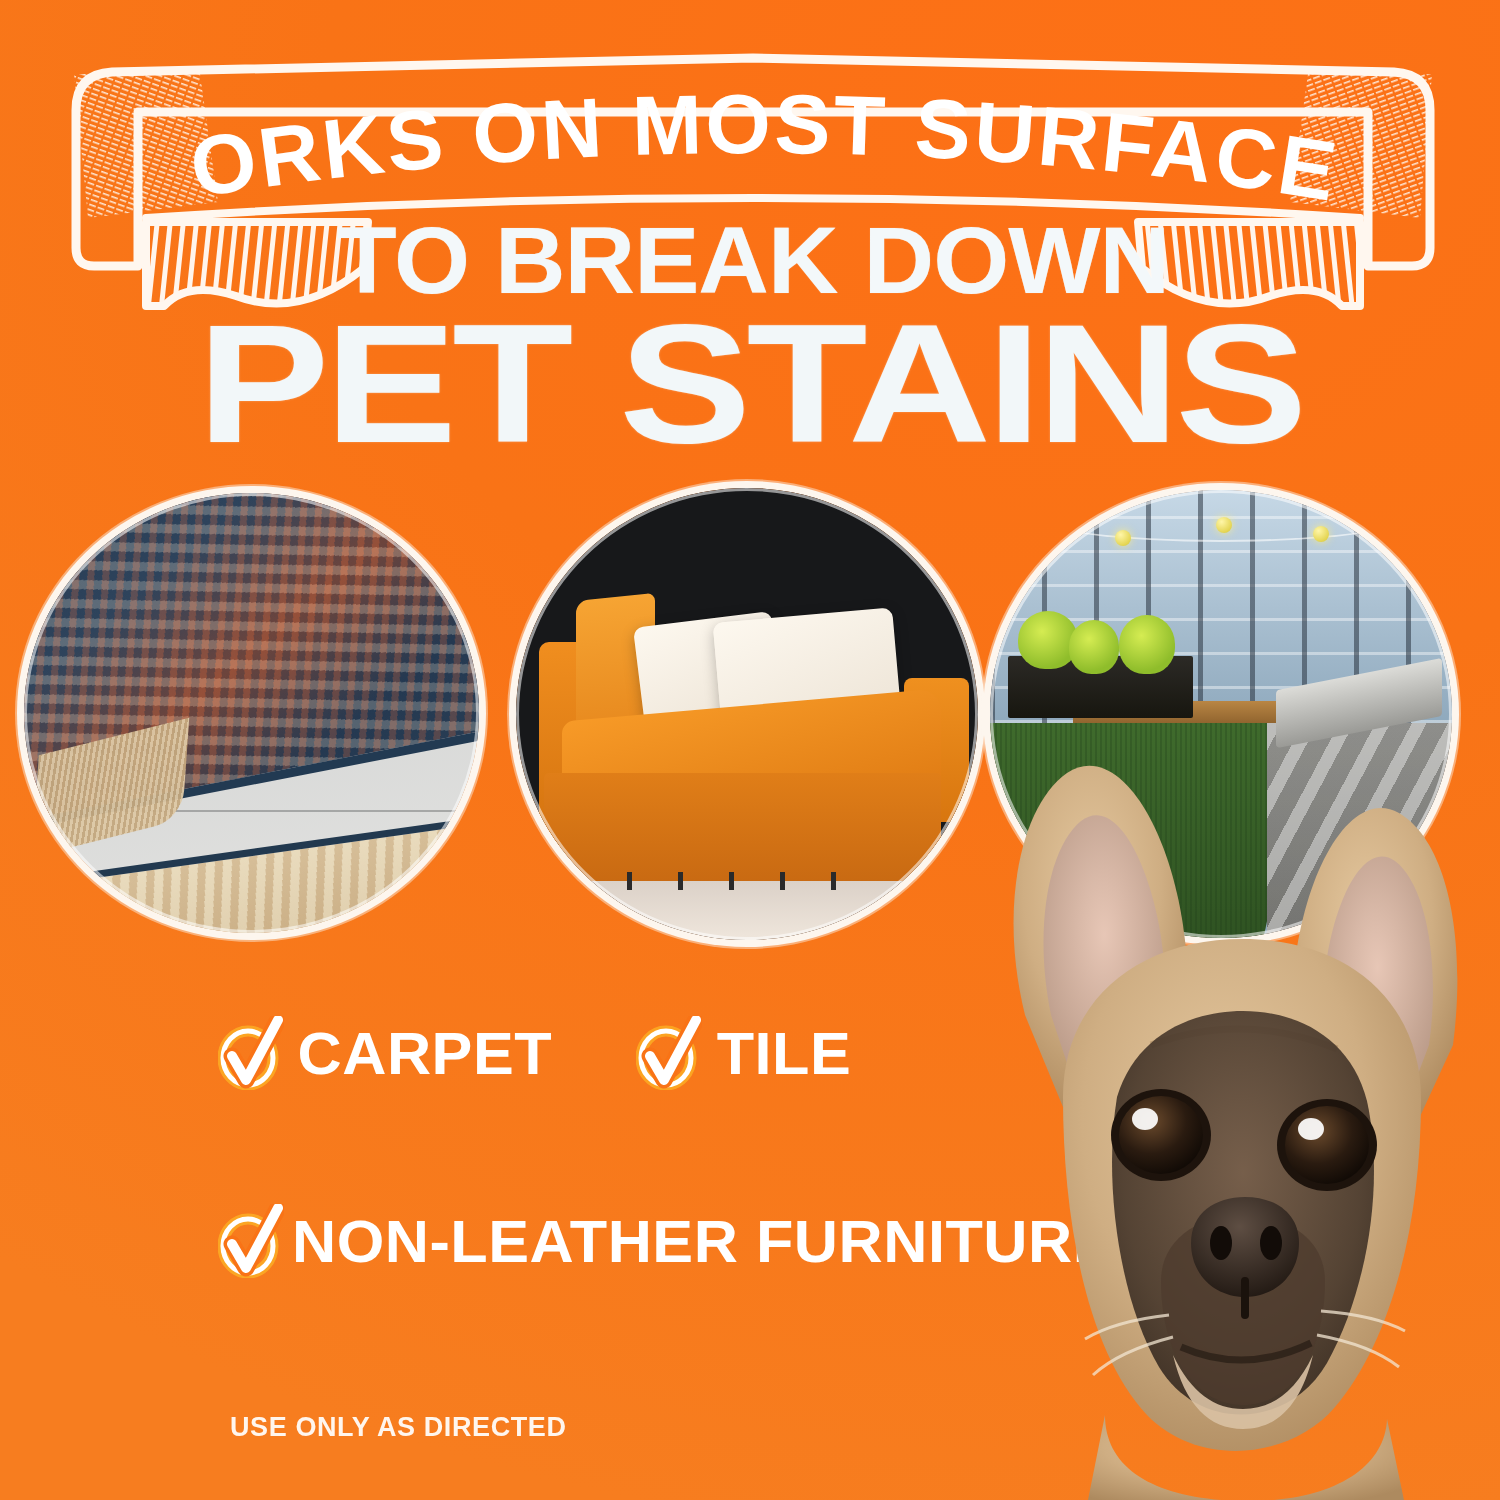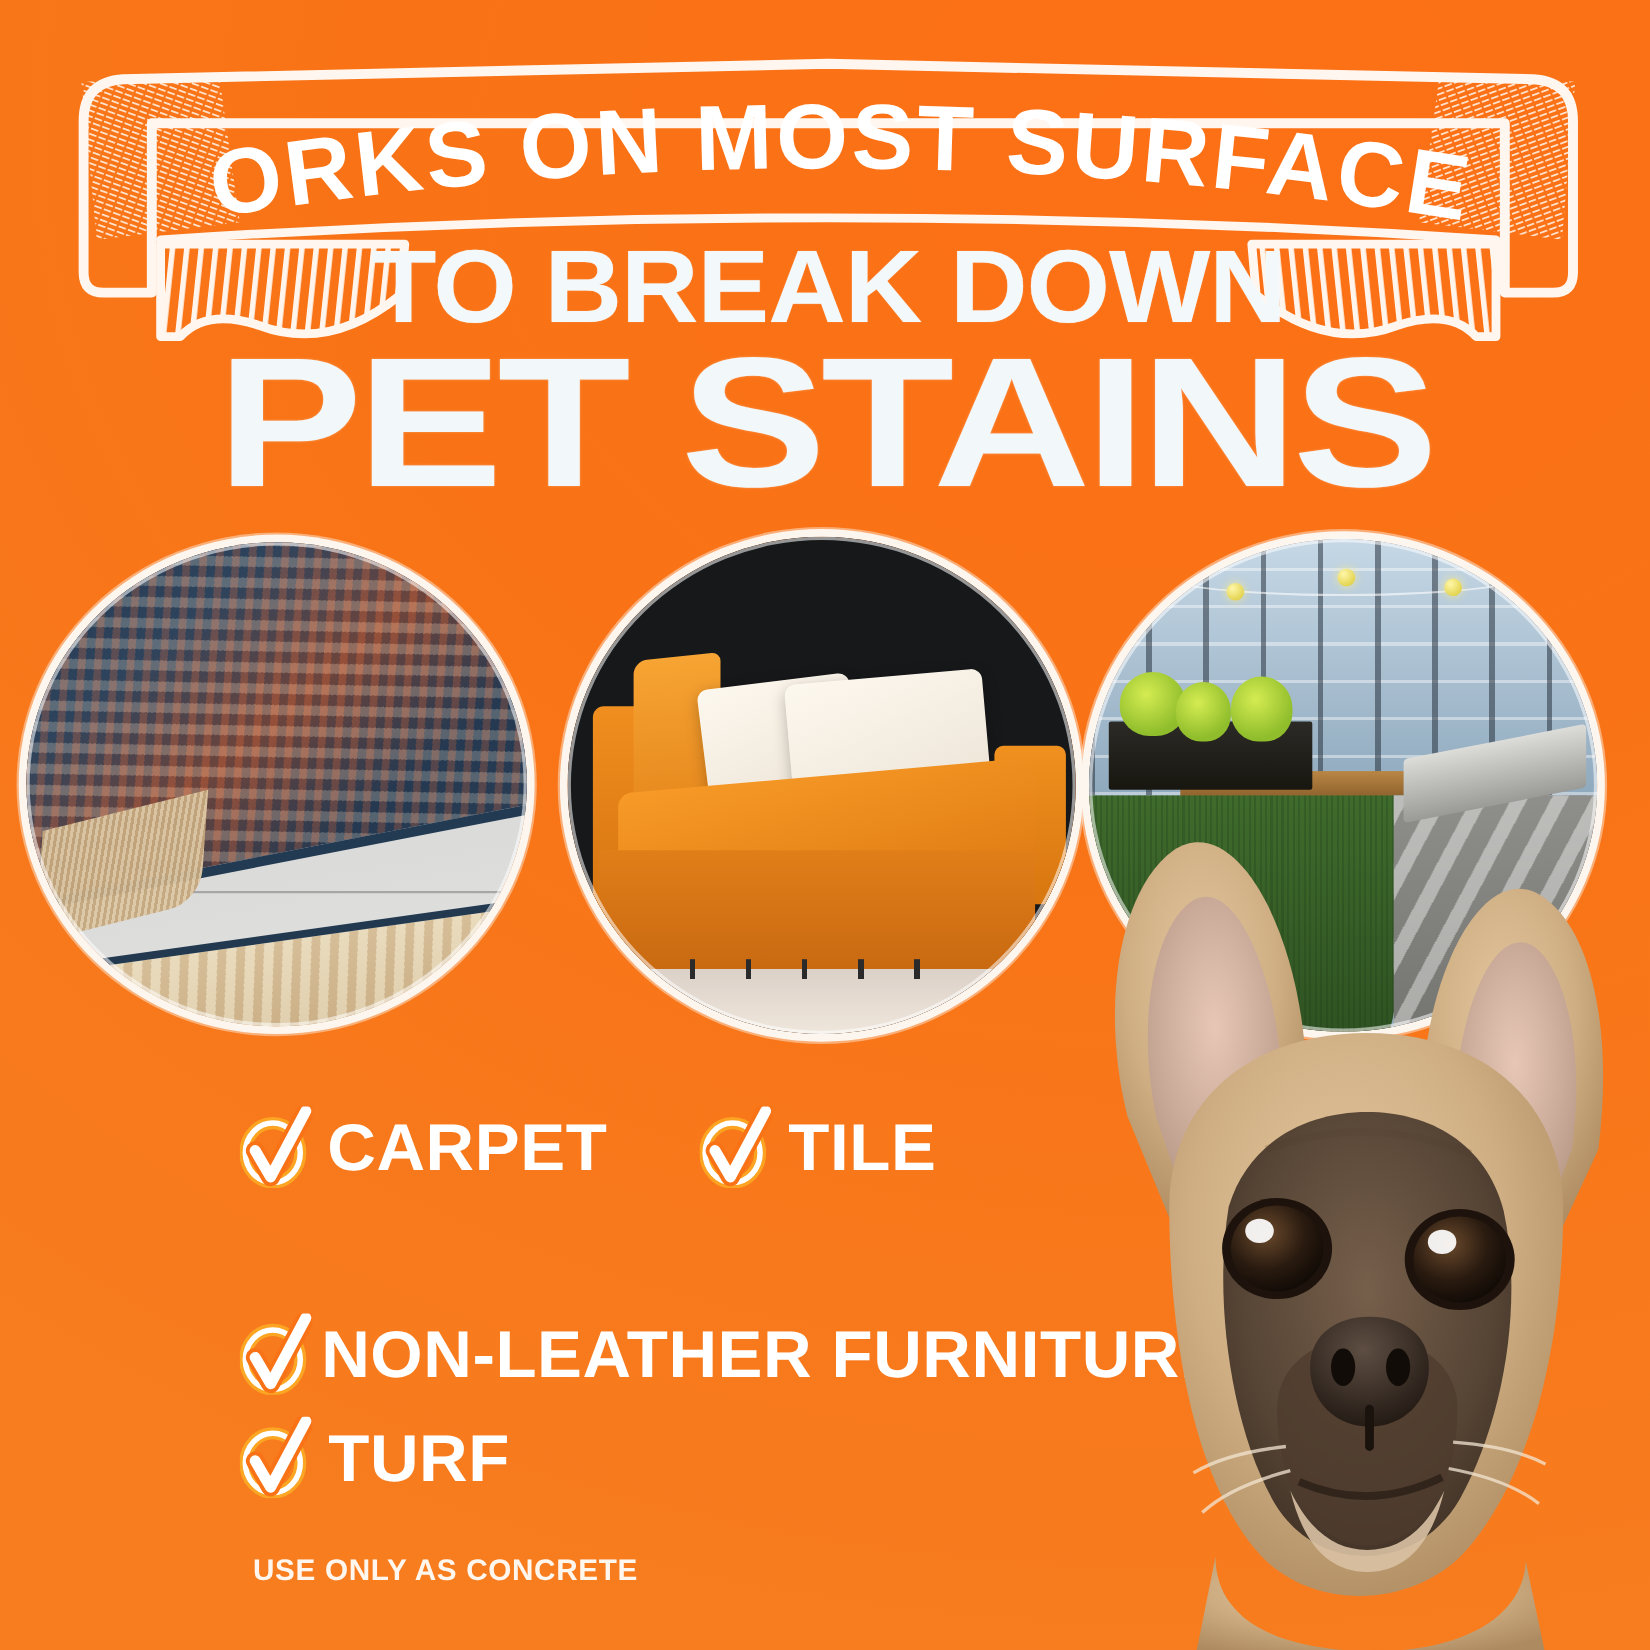--- a/index.html
+++ b/index.html
@@ -159,21 +159,21 @@
     background:linear-gradient(#dcdcd8,#9a9a96); transform:skewY(-11deg);
     border-radius:4px; }
   .bulb{ position:absolute; width:16px; height:16px; border-radius:50%;
     background:radial-gradient(circle at 35% 30%, #fff6a8, #d9c72e);
     box-shadow:0 0 9px rgba(255,238,130,.8); }
   .wire{ position:absolute; left:10%; top:5%; width:80%; height:30px;
     border-bottom:2px solid rgba(255,255,255,.6); border-radius:0 0 60% 60%/0 0 100% 100%; }
 
   
   .checklist{ position:absolute; left:218px; top:996px; width:900px; }
-  .crow{ display:flex; align-items:center; height:94px; }
+  .crow{ display:flex; align-items:flex-end; height:94px; }
   .citem{ display:flex; align-items:center; }
   .citem.col2{ margin-left:0; }
   .clabel{
     font-family:"Liberation Sans", sans-serif;
     font-weight:bold;
     font-size:60px;
     color:#FFFFFF;
     letter-spacing:.5px;
     transform:scaleX(1.02);
     white-space:nowrap;
@@ -334,35 +334,24 @@
             <ellipse cx="30" cy="42" rx="25" ry="27" fill="none" stroke="#FFFFFF" stroke-width="5"></ellipse>
             <path d="M14,40 L28,64 L60,4" fill="none" stroke="#F97316" stroke-width="17" stroke-linecap="round" stroke-linejoin="round"></path>
             <path d="M14,40 L28,64 L60,4" fill="none" stroke="#FFFFFF" stroke-width="10" stroke-linecap="round" stroke-linejoin="round"></path>
           </svg>
         </span>
         <span class="clabel">NON-LEATHER FURNITURE</span>
       </div>
     </div>
 
     <div class="crow">
-      <div class="citem">
-        <span class="tick-ico">
-          <svg width="66" height="74" viewBox="0 0 66 74">
-            <ellipse cx="30" cy="42" rx="25" ry="27" fill="none" stroke="#FFC928" stroke-width="11" opacity=".55"></ellipse>
-            <ellipse cx="30" cy="42" rx="25" ry="27" fill="none" stroke="#FFFFFF" stroke-width="5"></ellipse>
-            <path d="M14,40 L28,64 L60,4" fill="none" stroke="#F97316" stroke-width="17" stroke-linecap="round" stroke-linejoin="round"></path>
-            <path d="M14,40 L28,64 L60,4" fill="none" stroke="#FFFFFF" stroke-width="10" stroke-linecap="round" stroke-linejoin="round"></path>
-          </svg>
-        </span>
-        <span class="clabel">TURF</span>
-      </div>
     </div>
   </div>
 
-  <div class="fineprint">USE ONLY AS CONCRETE</div>
+  <div class="fineprint">USE ONLY AS DIRECTED</div>
 
   <div class="dog">
     <svg width="560" height="790" viewBox="0 0 560 790">
       <defs>
         <radialGradient id="furG" cx="45%" cy="35%" r="72%">
           <stop offset="0%" stop-color="#e4c79e"></stop>
           <stop offset="55%" stop-color="#cfae83"></stop>
           <stop offset="100%" stop-color="#ad8a5f"></stop>
         </radialGradient>
         <radialGradient id="earIn" cx="50%" cy="45%" r="60%">

